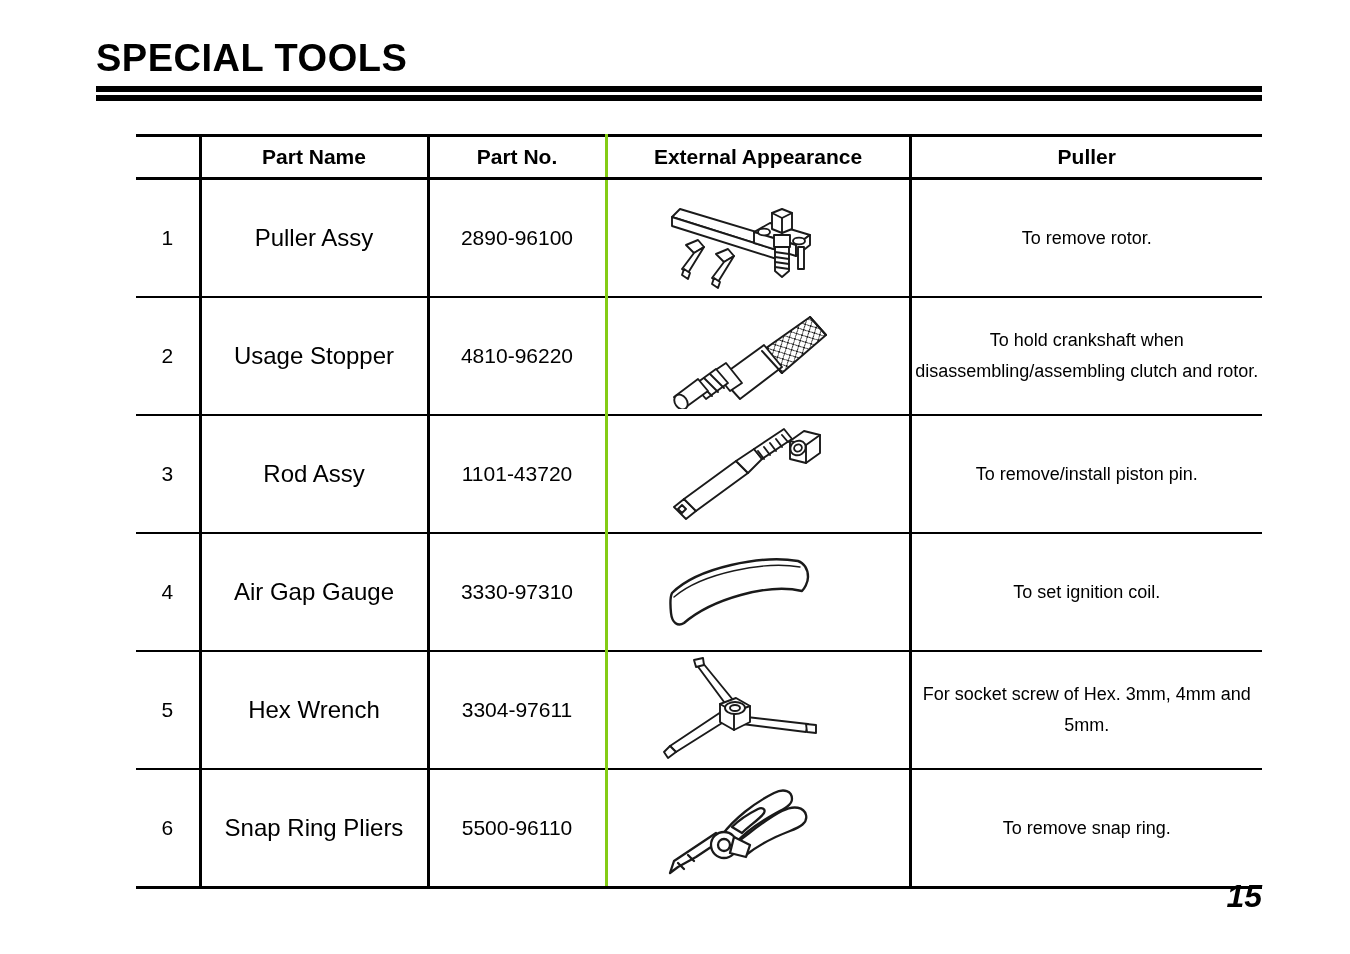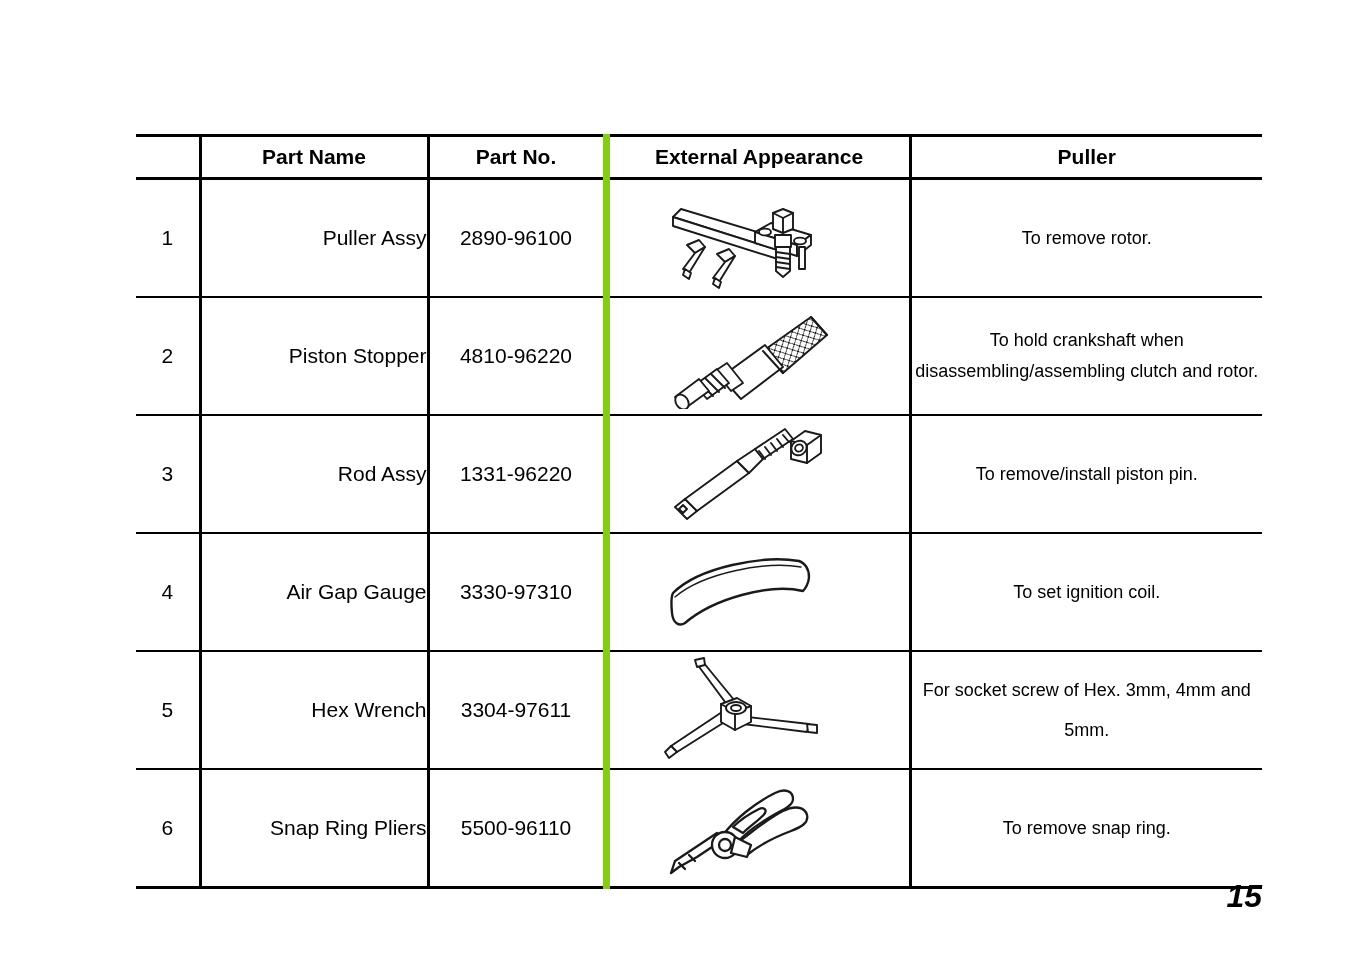--- a/index.html
+++ b/index.html
@@ -87,25 +87,25 @@
   }
 
   
   .cell-no {
     border-right: 3px solid #000;
     text-align: center;
     font-size: 21px;
   }
   .cell-name {
     border-right: 3px solid #000;
-    text-align: right;
-    font-size: 21px;
+    text-align: center;
+    font-size: 24px;
   }
   .cell-num {
-    border-right: 7px solid #84cc16;
+    border-right: 3px solid #84cc16;
     text-align: center;
     font-size: 21px;
   }
   .cell-app {
     border-right: 3px solid #000;
     text-align: center;
   }
   .cell-use {
     font-size: 18px;
     padding: 0 18px;
@@ -121,21 +121,21 @@
     text-align: center;
     padding: 0;
   }
 
   .body-row > td, .last-row > td {
     height: 116px;
   }
 
   .usage-center { text-align: center; }
   .usage-left   { text-align: center; line-height: 31px; }
-  .usage-center.two-line { line-height: 40px; }
+  .usage-center.two-line { line-height: 31px; }
 
   .art {
     display: block;
     margin: 0 auto;
   }
 
   
   .page-number {
     position: absolute;
     right: 88px;
@@ -144,20 +144,28 @@
     font-weight: bold;
     font-style: italic;
     margin-left: 17px;
   }
 </style>
 </head>
 <body>
 
 <div class="page">
 
+  <div class="title-block">
+    <h1 class="page-title">SPECIAL TOOLS</h1>
+    <div class="rule-double">
+      <div class="rule-thick"></div>
+      <div class="rule-gap"></div>
+      <div class="rule-thick"></div>
+    </div>
+  </div>
 
   <table class="tools-table">
     <colgroup>
       <col class="c-no">
       <col class="c-name">
       <col class="c-num">
       <col class="c-app">
       <col class="c-use">
     </colgroup>
     <thead>
@@ -209,21 +217,21 @@
               <path d="M66 77 L76 71 L60 97 L54 93 Z"></path>
               <path d="M56 93 L62 97 L60 103 L54 99 Z"></path>
             </g>
           </svg>
         </td>
         <td class="cell-use usage-center">To remove rotor.</td>
       </tr>
 
       <tr class="body-row">
         <td class="cell-no">2</td>
-        <td class="cell-name">Piston Stopper</td>
+        <td class="cell-name">Usage Stopper</td>
         <td class="cell-num">4810-96220</td>
         <td class="cell-app">
           <svg class="art" width="200" height="106" viewBox="0 0 200 106">
             <defs>
               <pattern id="knurl" width="8" height="8" patternUnits="userSpaceOnUse" patternTransform="rotate(-28)">
                 <path d="M0 0 L8 8 M8 0 L0 8" stroke="#1a1a1a" stroke-width="1" fill="none"></path>
               </pattern>
             </defs>
             <g fill="#ffffff" stroke="#1a1a1a" stroke-width="1.9" stroke-linejoin="round" stroke-linecap="round">
 
@@ -243,21 +251,21 @@
               <ellipse cx="23" cy="99" rx="6" ry="8" transform="rotate(-36 23 99)"></ellipse>
             </g>
           </svg>
         </td>
         <td class="cell-use usage-left">To hold crankshaft when disassembling/assembling clutch and rotor.</td>
       </tr>
 
       <tr class="body-row">
         <td class="cell-no">3</td>
         <td class="cell-name">Rod Assy</td>
-        <td class="cell-num">1331-96220</td>
+        <td class="cell-num">1101-43720</td>
         <td class="cell-app">
           <svg class="art" width="200" height="106" viewBox="0 0 200 106">
             <g fill="#ffffff" stroke="#1a1a1a" stroke-width="1.9" stroke-linejoin="round" stroke-linecap="round">
 
               <path d="M16 86 L26 78 L38 90 L28 98 Z"></path>
               <path d="M20 88 L24 84 L28 88 L24 92 Z"></path>
 
               <path d="M26 78 L78 40 L90 52 L38 90 Z"></path>
 
               <path d="M78 40 L96 28 L104 38 L90 52 Z"></path>

